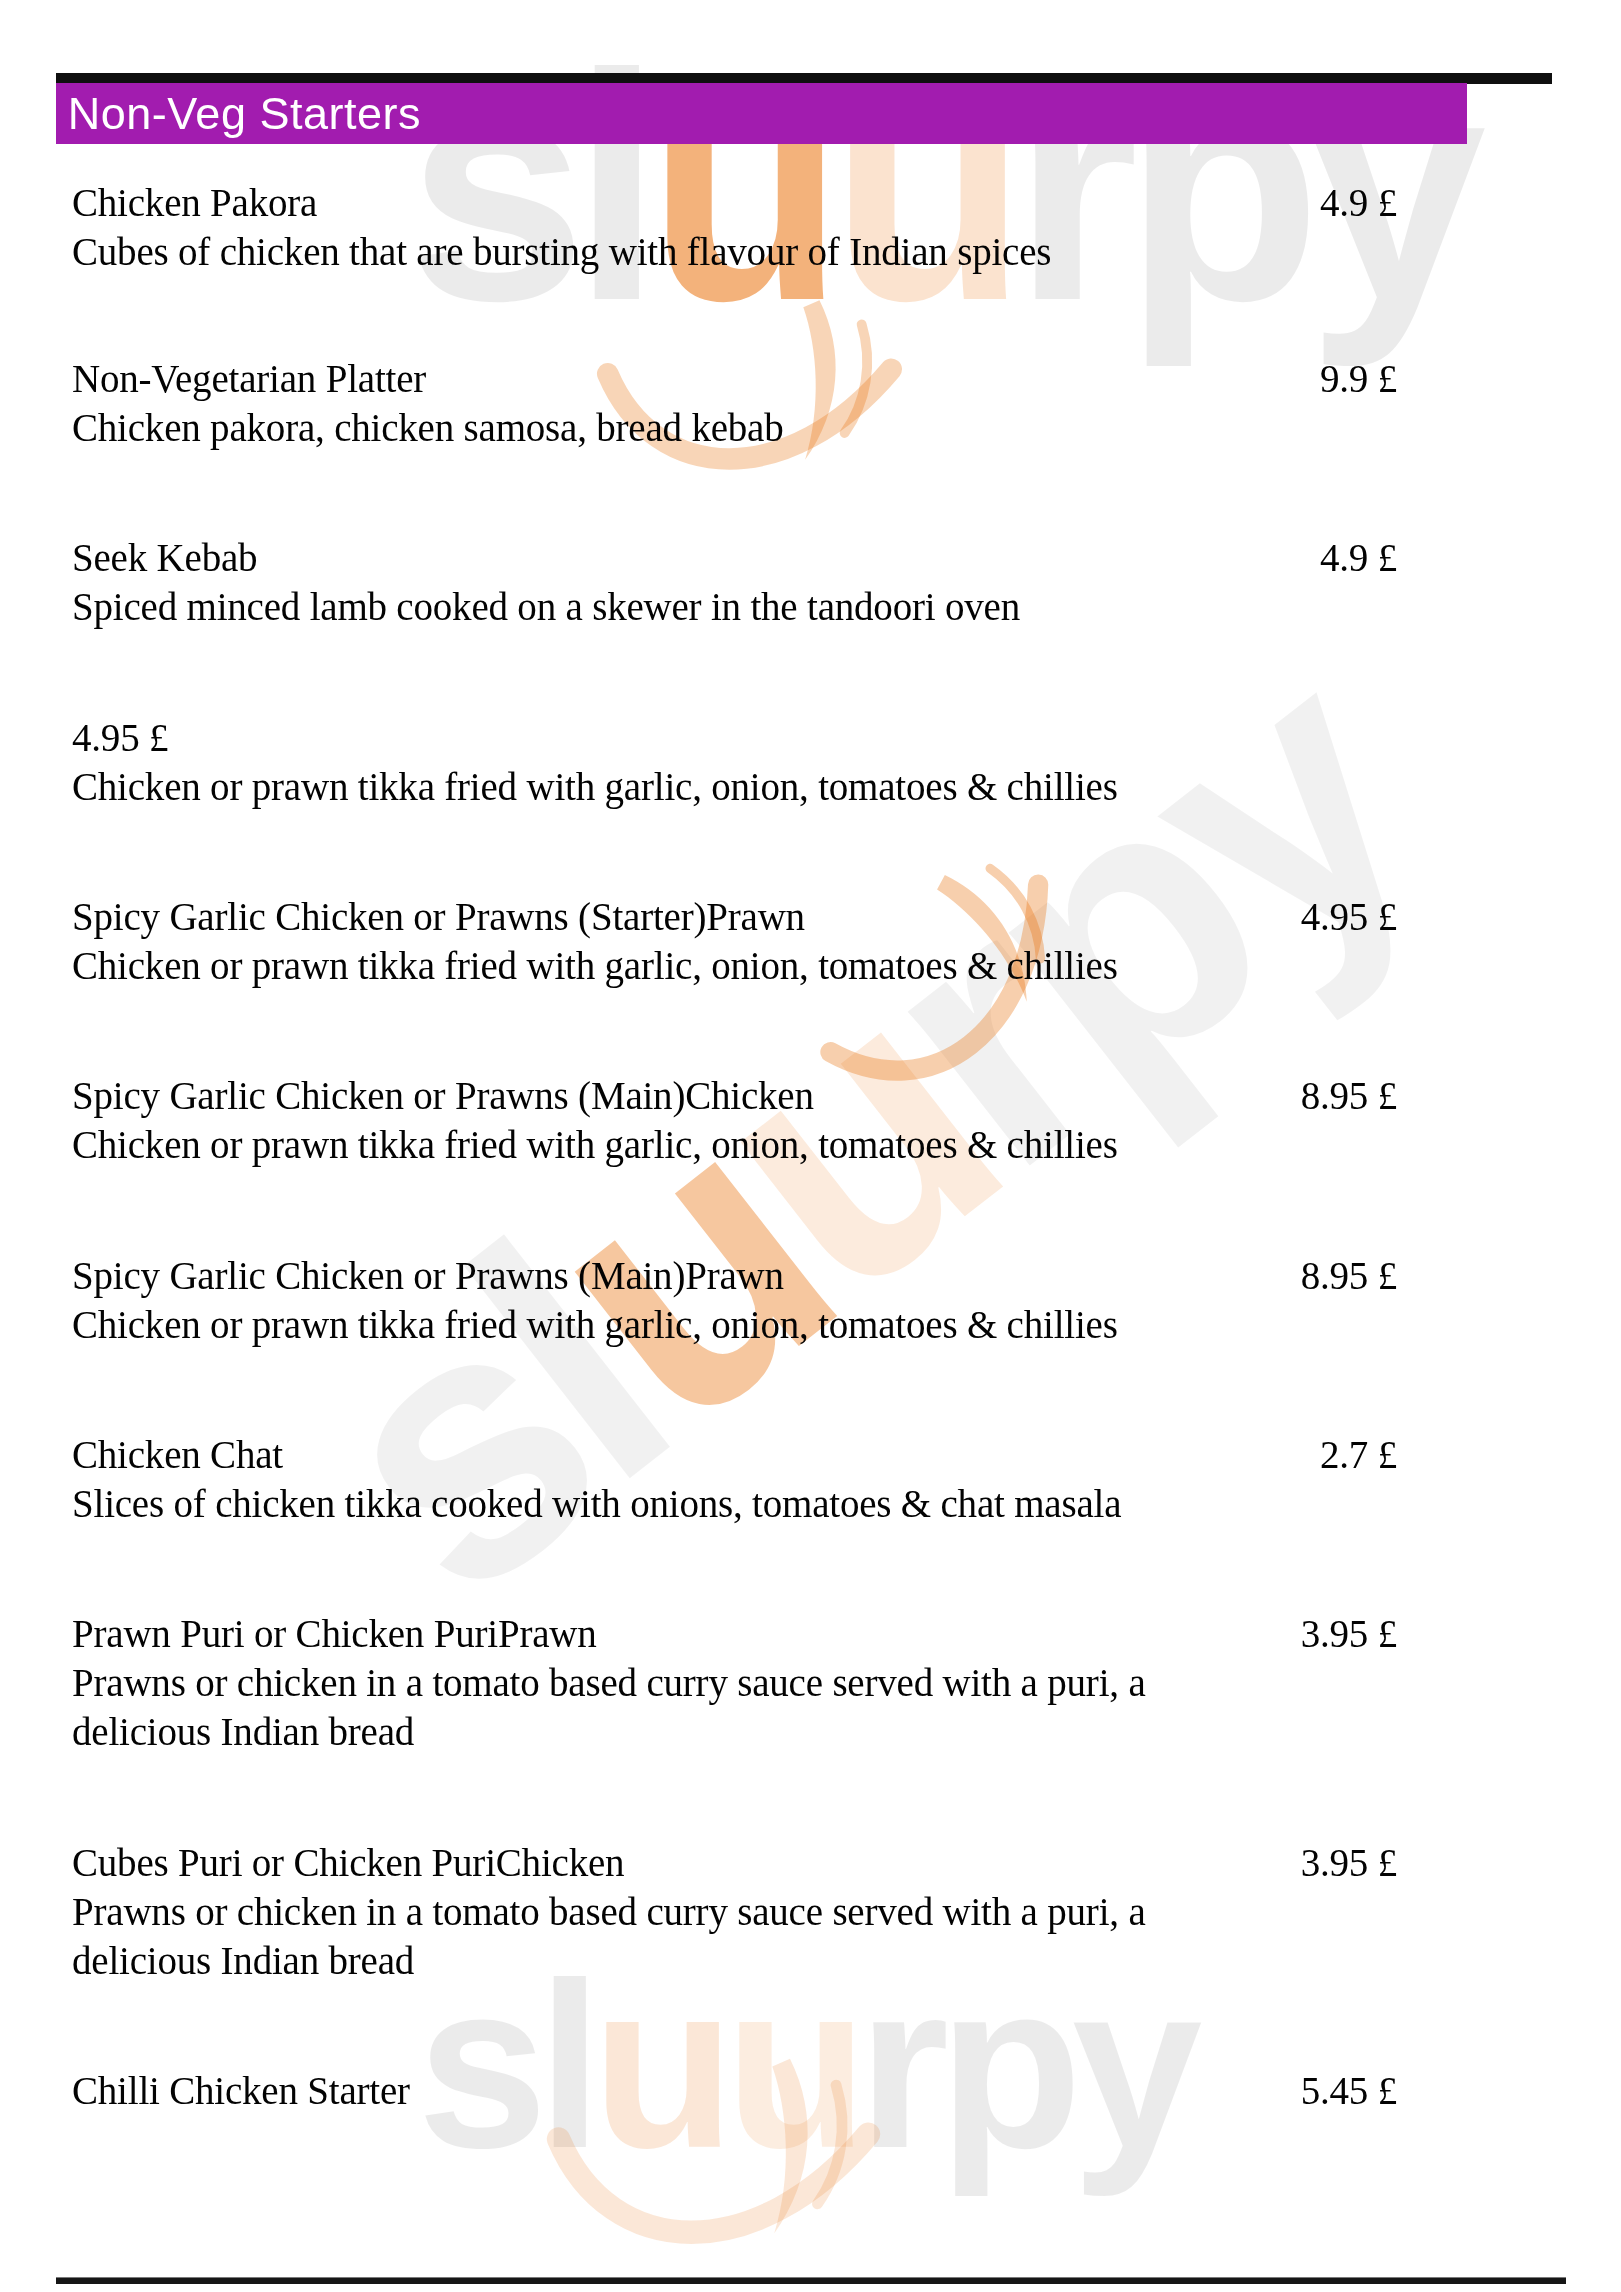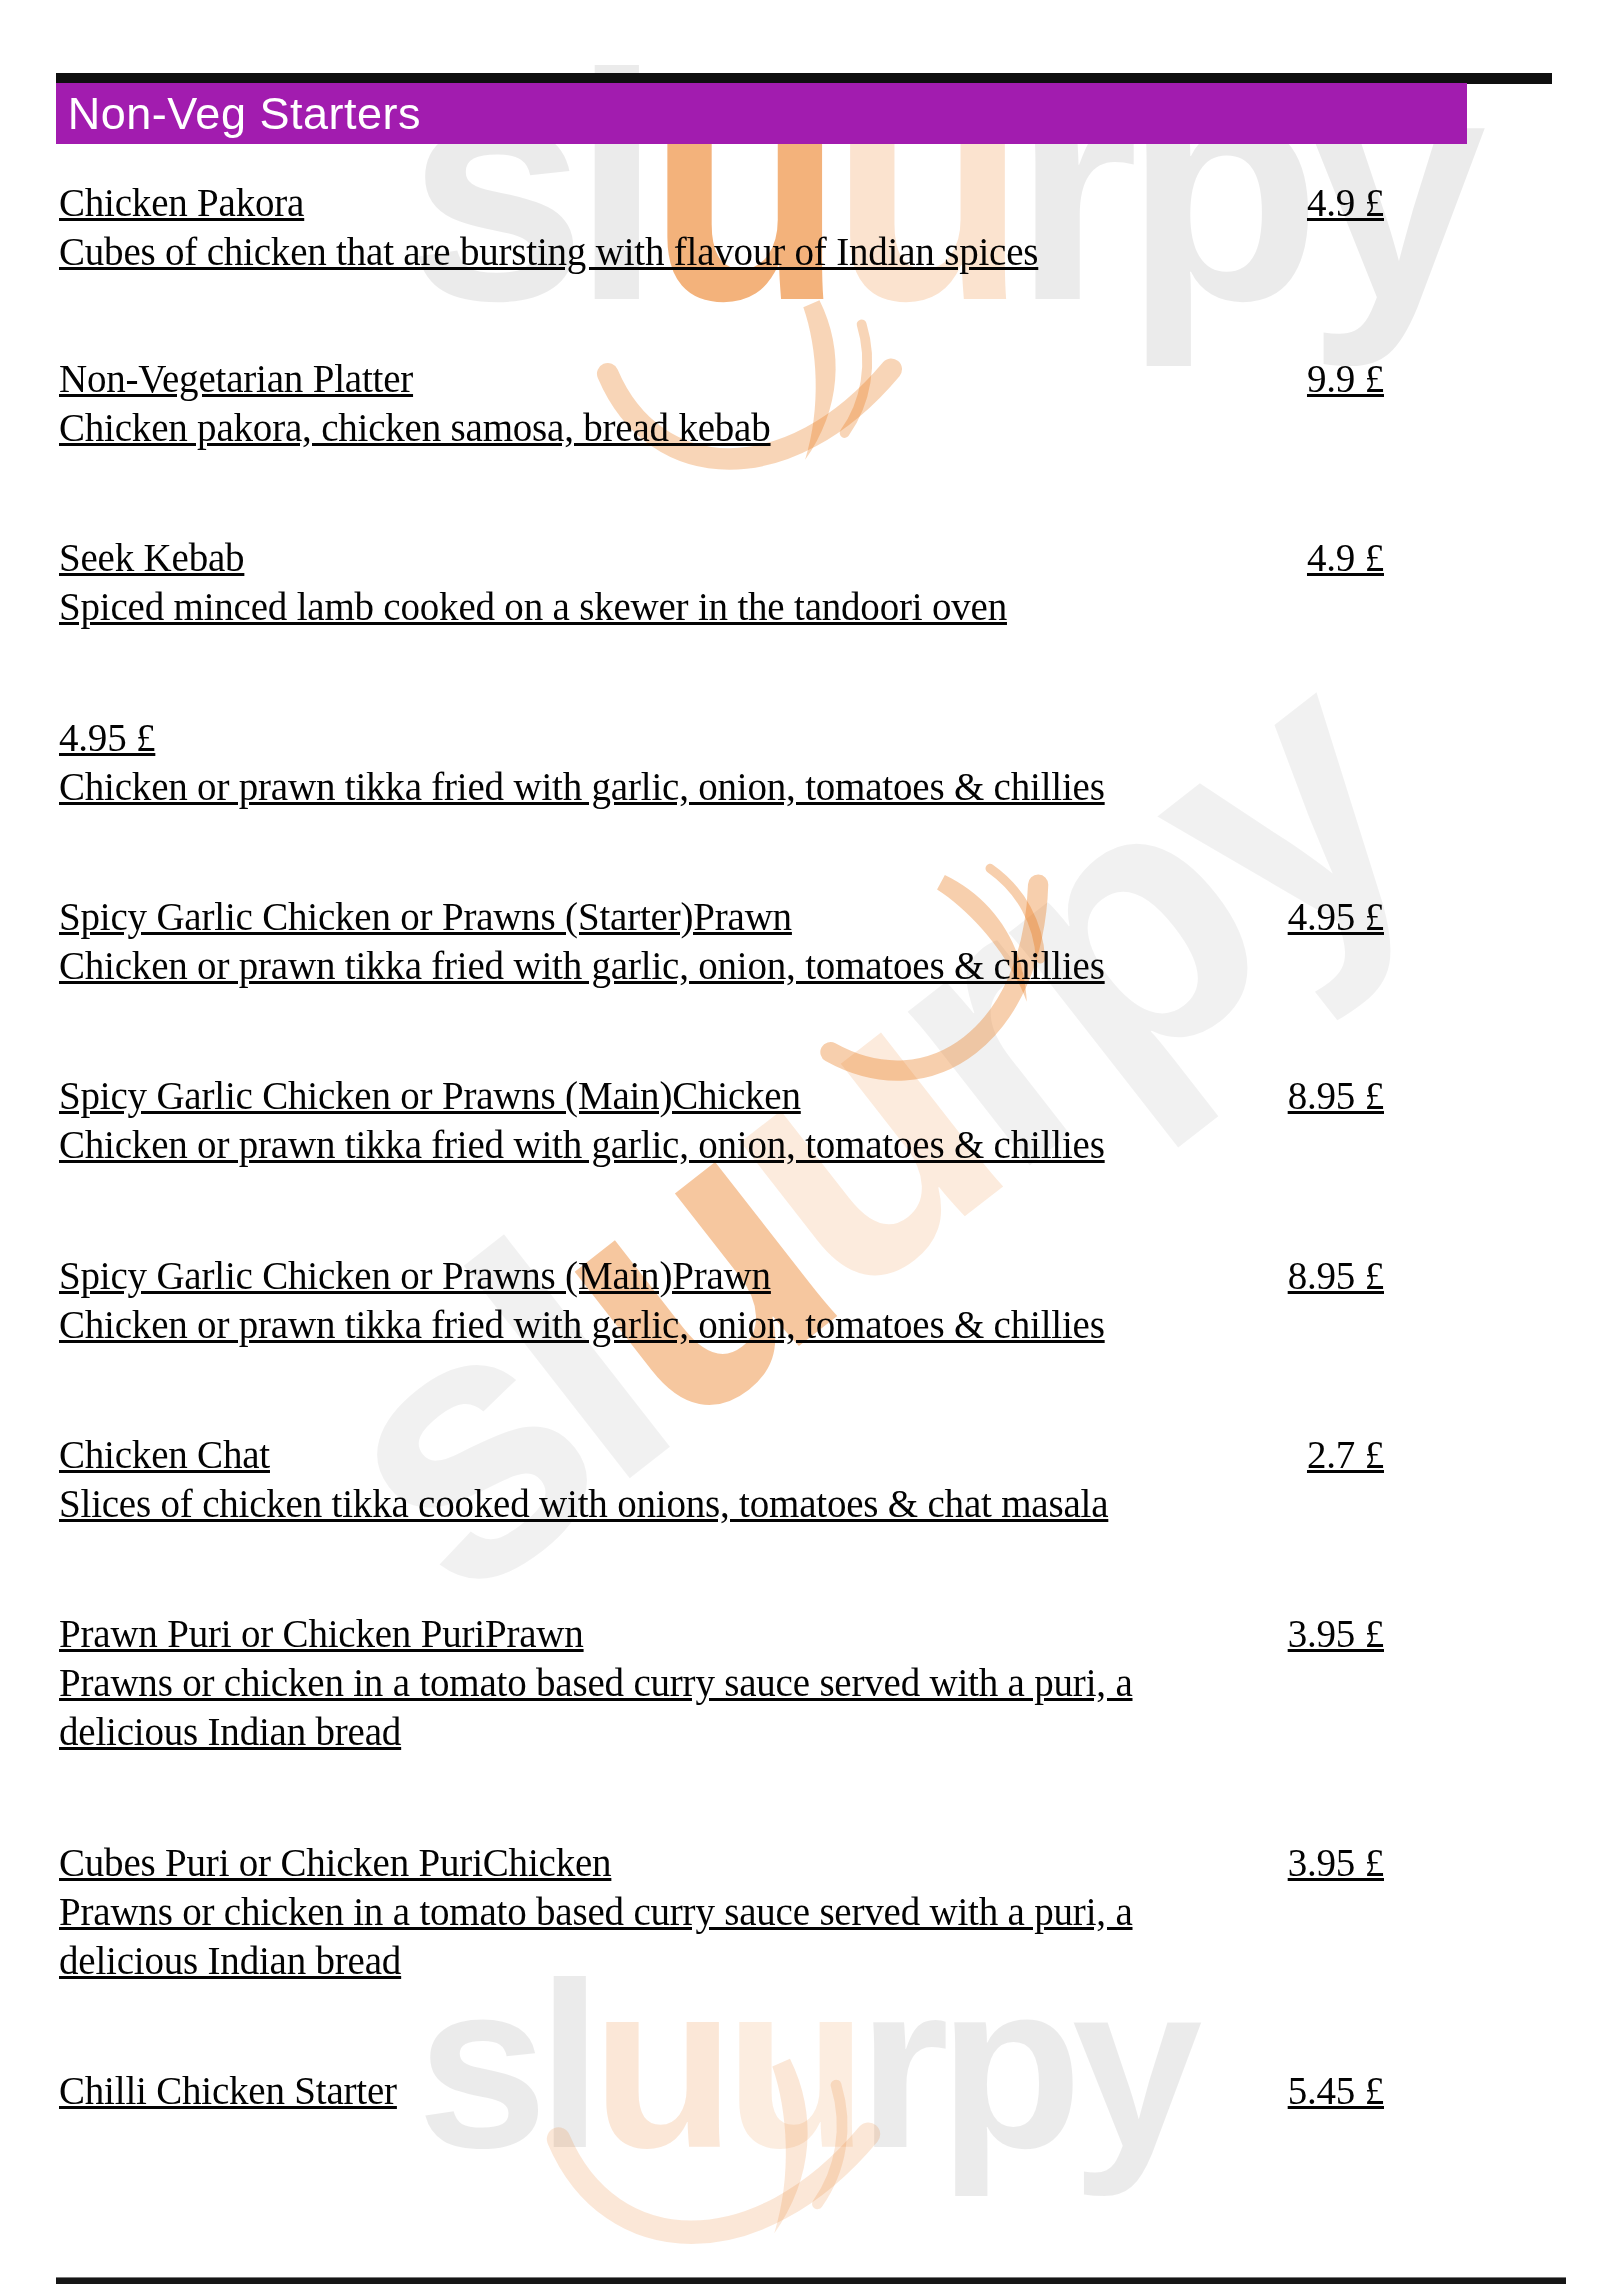--- a/index.html
+++ b/index.html
@@ -24,21 +24,21 @@
   }
 
   
   .bottom-rule{
     position:absolute;left:56px;top:2277px;width:1510px;height:5.9px;
     background:#161616;border-top:1px solid #7a7a7a;z-index:2;
   }
 
   
   #menu{position:absolute;left:0;top:0;width:100%;height:100%;z-index:3;}
-  .item{position:absolute;left:59px;width:1325px;text-decoration:underline;}
+  .item{position:absolute;left:72px;width:1325px;}
   .item-head{
     display:flex;justify-content:space-between;align-items:baseline;
     font-size:39px;line-height:49px;letter-spacing:-0.2px;
   }
   .item-price{white-space:nowrap;}
   .desc-line{font-size:39px;line-height:49px;letter-spacing:-0.2px;}
 
   
   .wm{
     position:absolute;z-index:0;display:flex;

